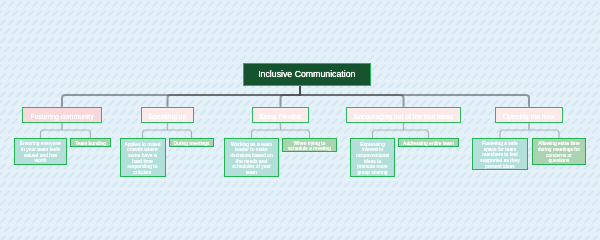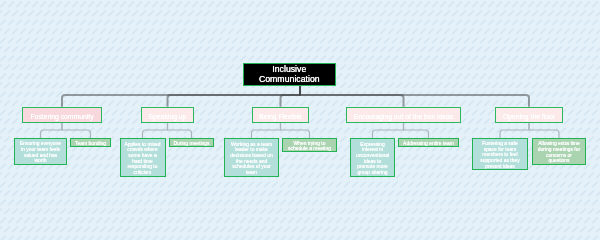--- a/index.html
+++ b/index.html
@@ -52,21 +52,21 @@
         <path d="M280.5 122.85V130H254.5Q251.5 130 251.5 133V138"></path>
         <path d="M280.5 122.85V130H306.5Q309.5 130 309.5 133V138"></path>
         <path d="M403.5 122.85V130H375.5Q372.5 130 372.5 133V138"></path>
         <path d="M403.5 122.85V130H425.5Q428.5 130 428.5 133V138"></path>
         <path d="M529 122.85V130H503Q500 130 500 133V138"></path>
         <path d="M529 122.85V130H556Q559 130 559 133V138"></path>
       </g>
   </svg>
 
   <div id="nodes">
-      <div class="node root" style="left: 242.8px; top: 62.8px; width: 93px; height: 23.2px; background: #000000; border-color: rgb(34, 180, 85); font-size: 8.75px; line-height: 10px;">
+      <div class="node root" style="left: 242.8px; top: 62.8px; width: 128px; height: 23.2px; background: #14532d; border-color: rgb(34, 180, 85); font-size: 8.75px; line-height: 10px;">
         <span class="lbl" style="top: -0.4px;">Inclusive Communication</span>
       </div>
       <div class="node lvl2" style="left: 22px; top: 106.8px; width: 80px; height: 16.05px; background: rgb(248, 216, 220); border-color: rgb(43, 184, 94); font-size: 6.8px; line-height: 8px;">
         <span class="lbl" style="top: 1.95px;">Fostering community</span>
       </div>
       <div class="node lvl3" style="left: 14px; top: 138px; width: 53px; height: 27px; background: rgb(179, 223, 219); border-color: rgb(34, 179, 85); font-size: 4.95px; line-height: 5.63px;">
         <span class="lbl" style="top: 1.2px;">Ensuring everyone
 in your team feels
 valued and has
 worth</span>

